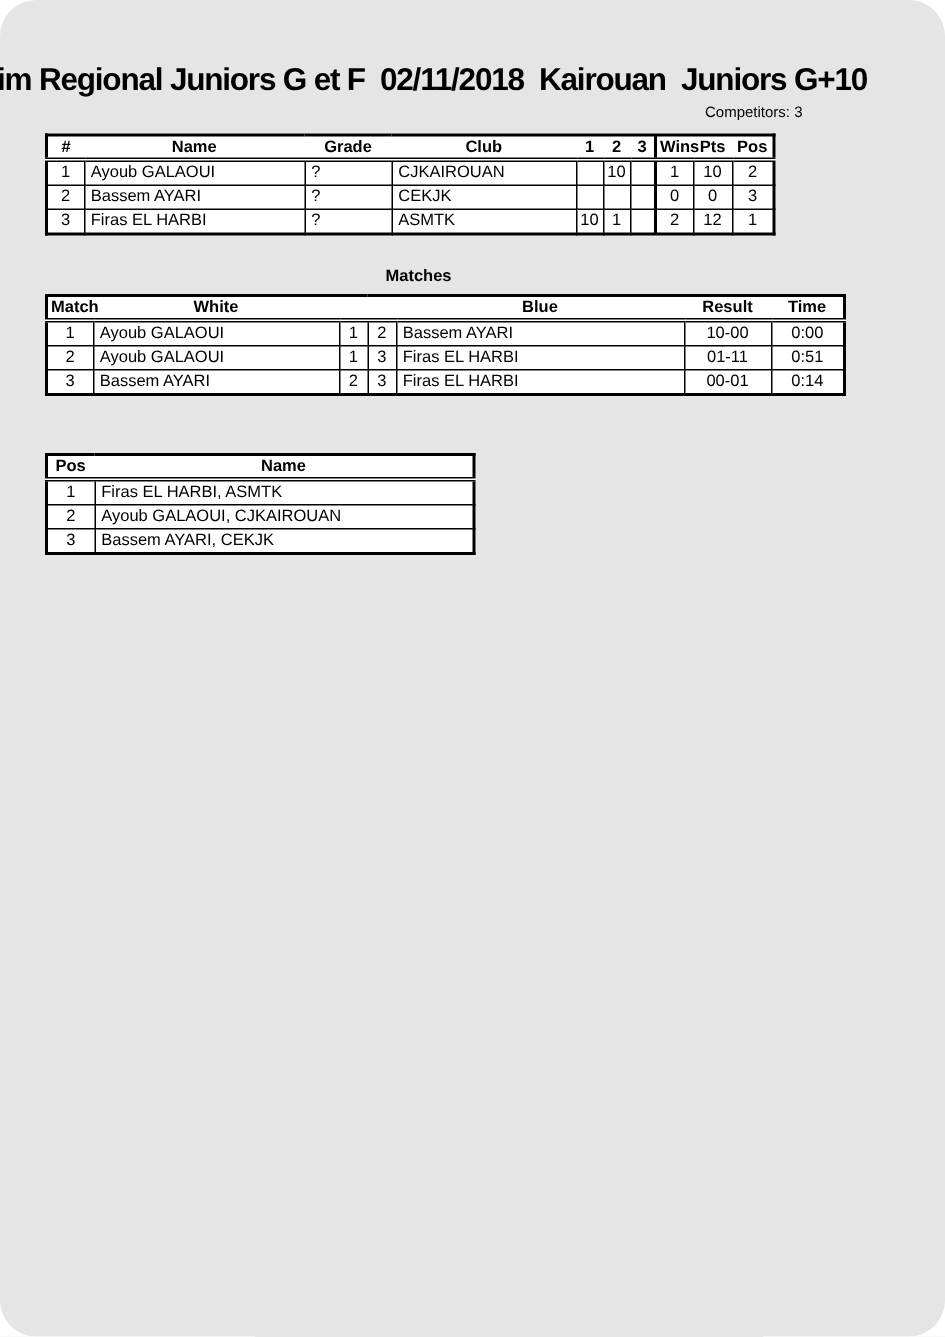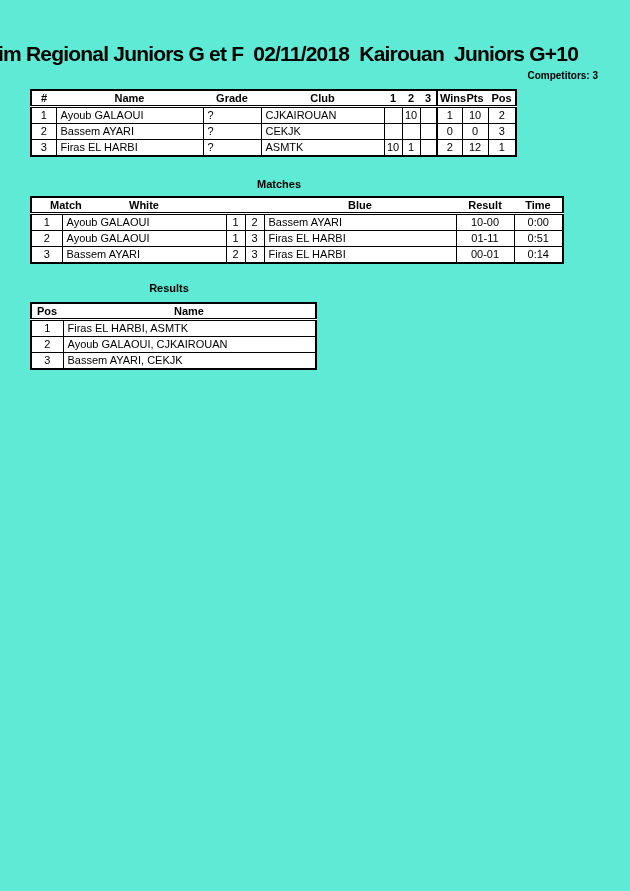--- a/index.html
+++ b/index.html
@@ -1,23 +1,24 @@
 <!DOCTYPE html>
 <html><head>
 <meta charset="utf-8">
 <style>
   html, body { margin: 0; padding: 0; background: #ffffff; }
   .page {
     position: relative;
     width: 630px;
     height: 891px;
-    background: #5eead4;
+    background: #e5e5e5;
     overflow: hidden;
     font-family: "Liberation Sans", sans-serif;
     color: #000000;
+    border-radius: 24px;
   }
   .report-title {
     position: absolute;
     left: -2px;
     top: 42px;
     width: 760px;
     font-size: 21px;
     font-weight: bold;
     letter-spacing: -0.8px;
     white-space: pre;
@@ -29,23 +30,22 @@
     text-align: center;
     white-space: nowrap;
   }
   #competitors-heading { left: 30px; top: 69px;  width: 344px; }
   #matches-heading     { left: 30px; top: 178px; width: 498px; }
   #results-heading     { left: 30px; top: 282px; width: 278px; }
   .competitors-count {
     position: absolute;
     left: 470px; top: 70px; width: 128px;
     font-size: 10px;
-    text-align: right;
-    white-space: nowrap;
-    font-weight: bold;
+    text-align: left;
+    white-space: nowrap;
   }
   table.rpt {
     position: absolute;
     border-collapse: collapse;
     table-layout: fixed;
     background: #ffffff;
     border: 2px solid #000000;
   }
   #competitors-table { left: 30px; top: 89px;  width: 485px; }
   #matches-table     { left: 30px; top: 196px; width: 532px; }
@@ -67,21 +67,21 @@
     font-size: 11px;
     height: 15px;
     line-height: 15px;
     padding: 0 4px;
     white-space: nowrap;
     overflow: hidden;
   }
   .rpt .l { text-align: left; margin-left: 32px; }
   .rpt .c { text-align: center; padding: 0 1px; }
   .rpt .thick-left { border-left: 2px solid #000000 !important; }
-  .rpt th.head-left { text-align: left; padding-left: 18px; }
+  .rpt th.head-left { text-align: left; padding-left: 2px; }
 </style>
 </head>
 <body>
 
 <div class="page">
 
   <div class="report-title">im Regional Juniors G et F  02/11/2018  Kairouan  Juniors G+10</div>
 
 
   <div class="competitors-count">Competitors: 3</div>
@@ -200,21 +200,20 @@
           <td class="l">Bassem AYARI</td>
           <td class="c">2</td>
           <td class="c">3</td>
           <td class="l">Firas EL HARBI</td>
           <td class="c">00-01</td>
           <td class="c">0:14</td>
         </tr>
       </tbody>
   </table>
 
-  <div class="section-heading" id="results-heading">Results</div>
 
   <table class="rpt" id="results-table">
     <colgroup>
       <col style="width:32px">
         <col style="width:253px">
     </colgroup>
     <thead>
       <tr>
         <th class="head-left" style="padding-left:5px">Pos</th>
         <th>Name</th>

